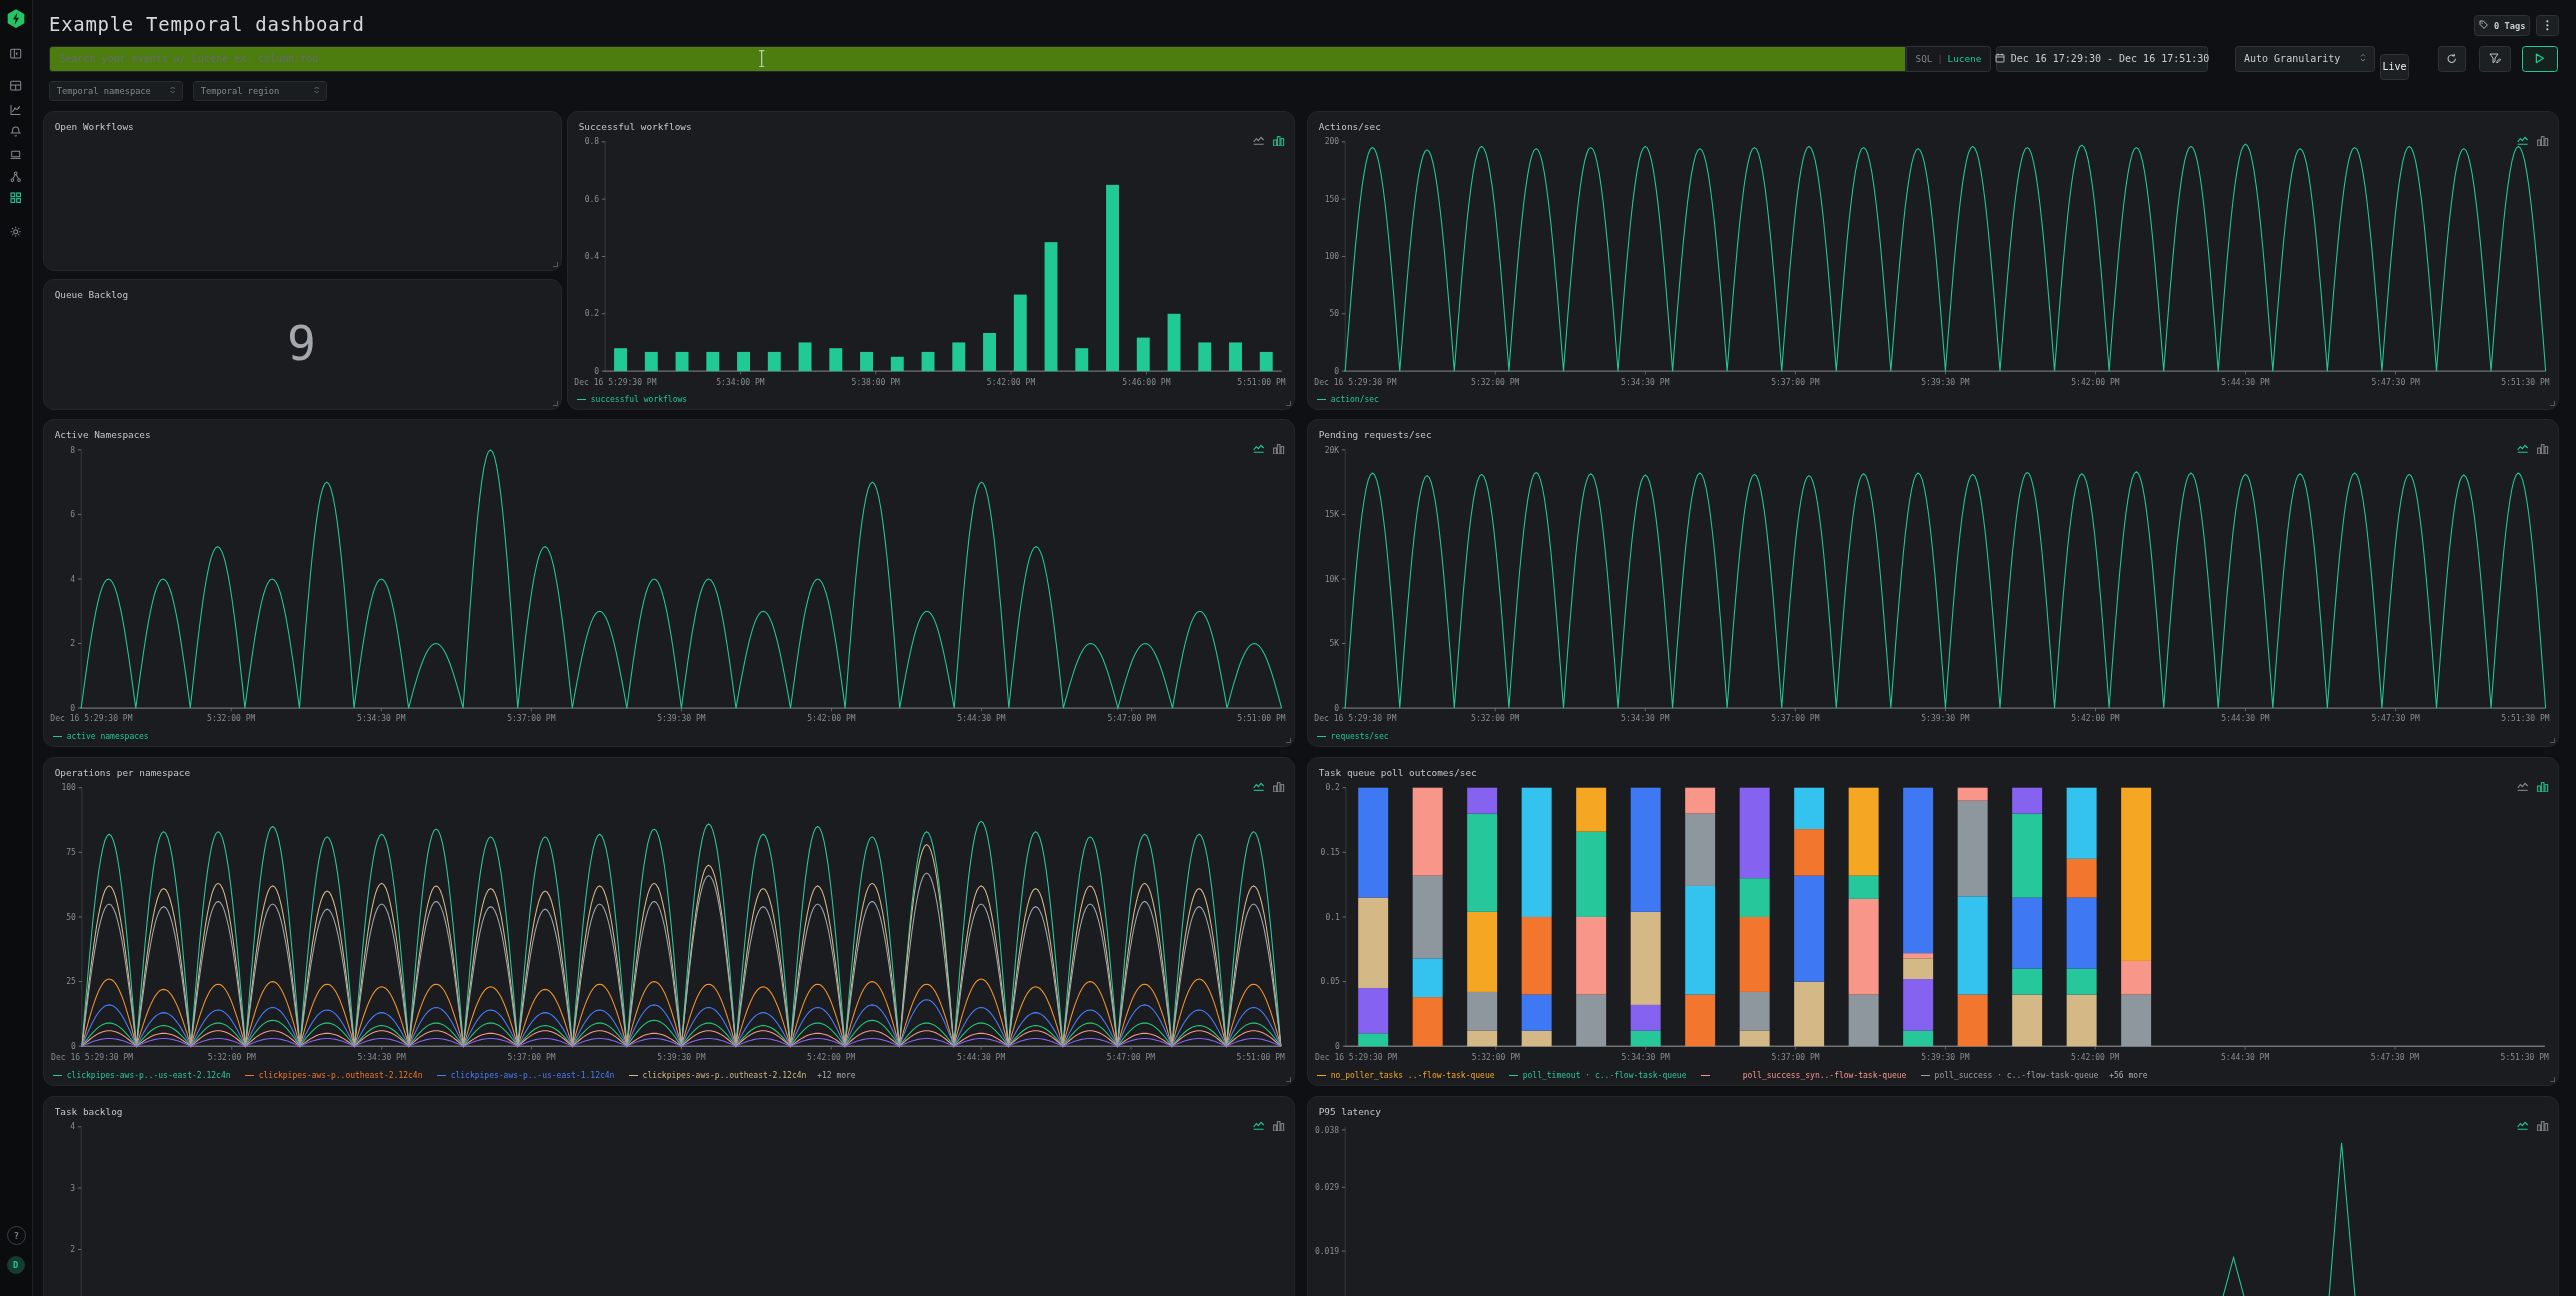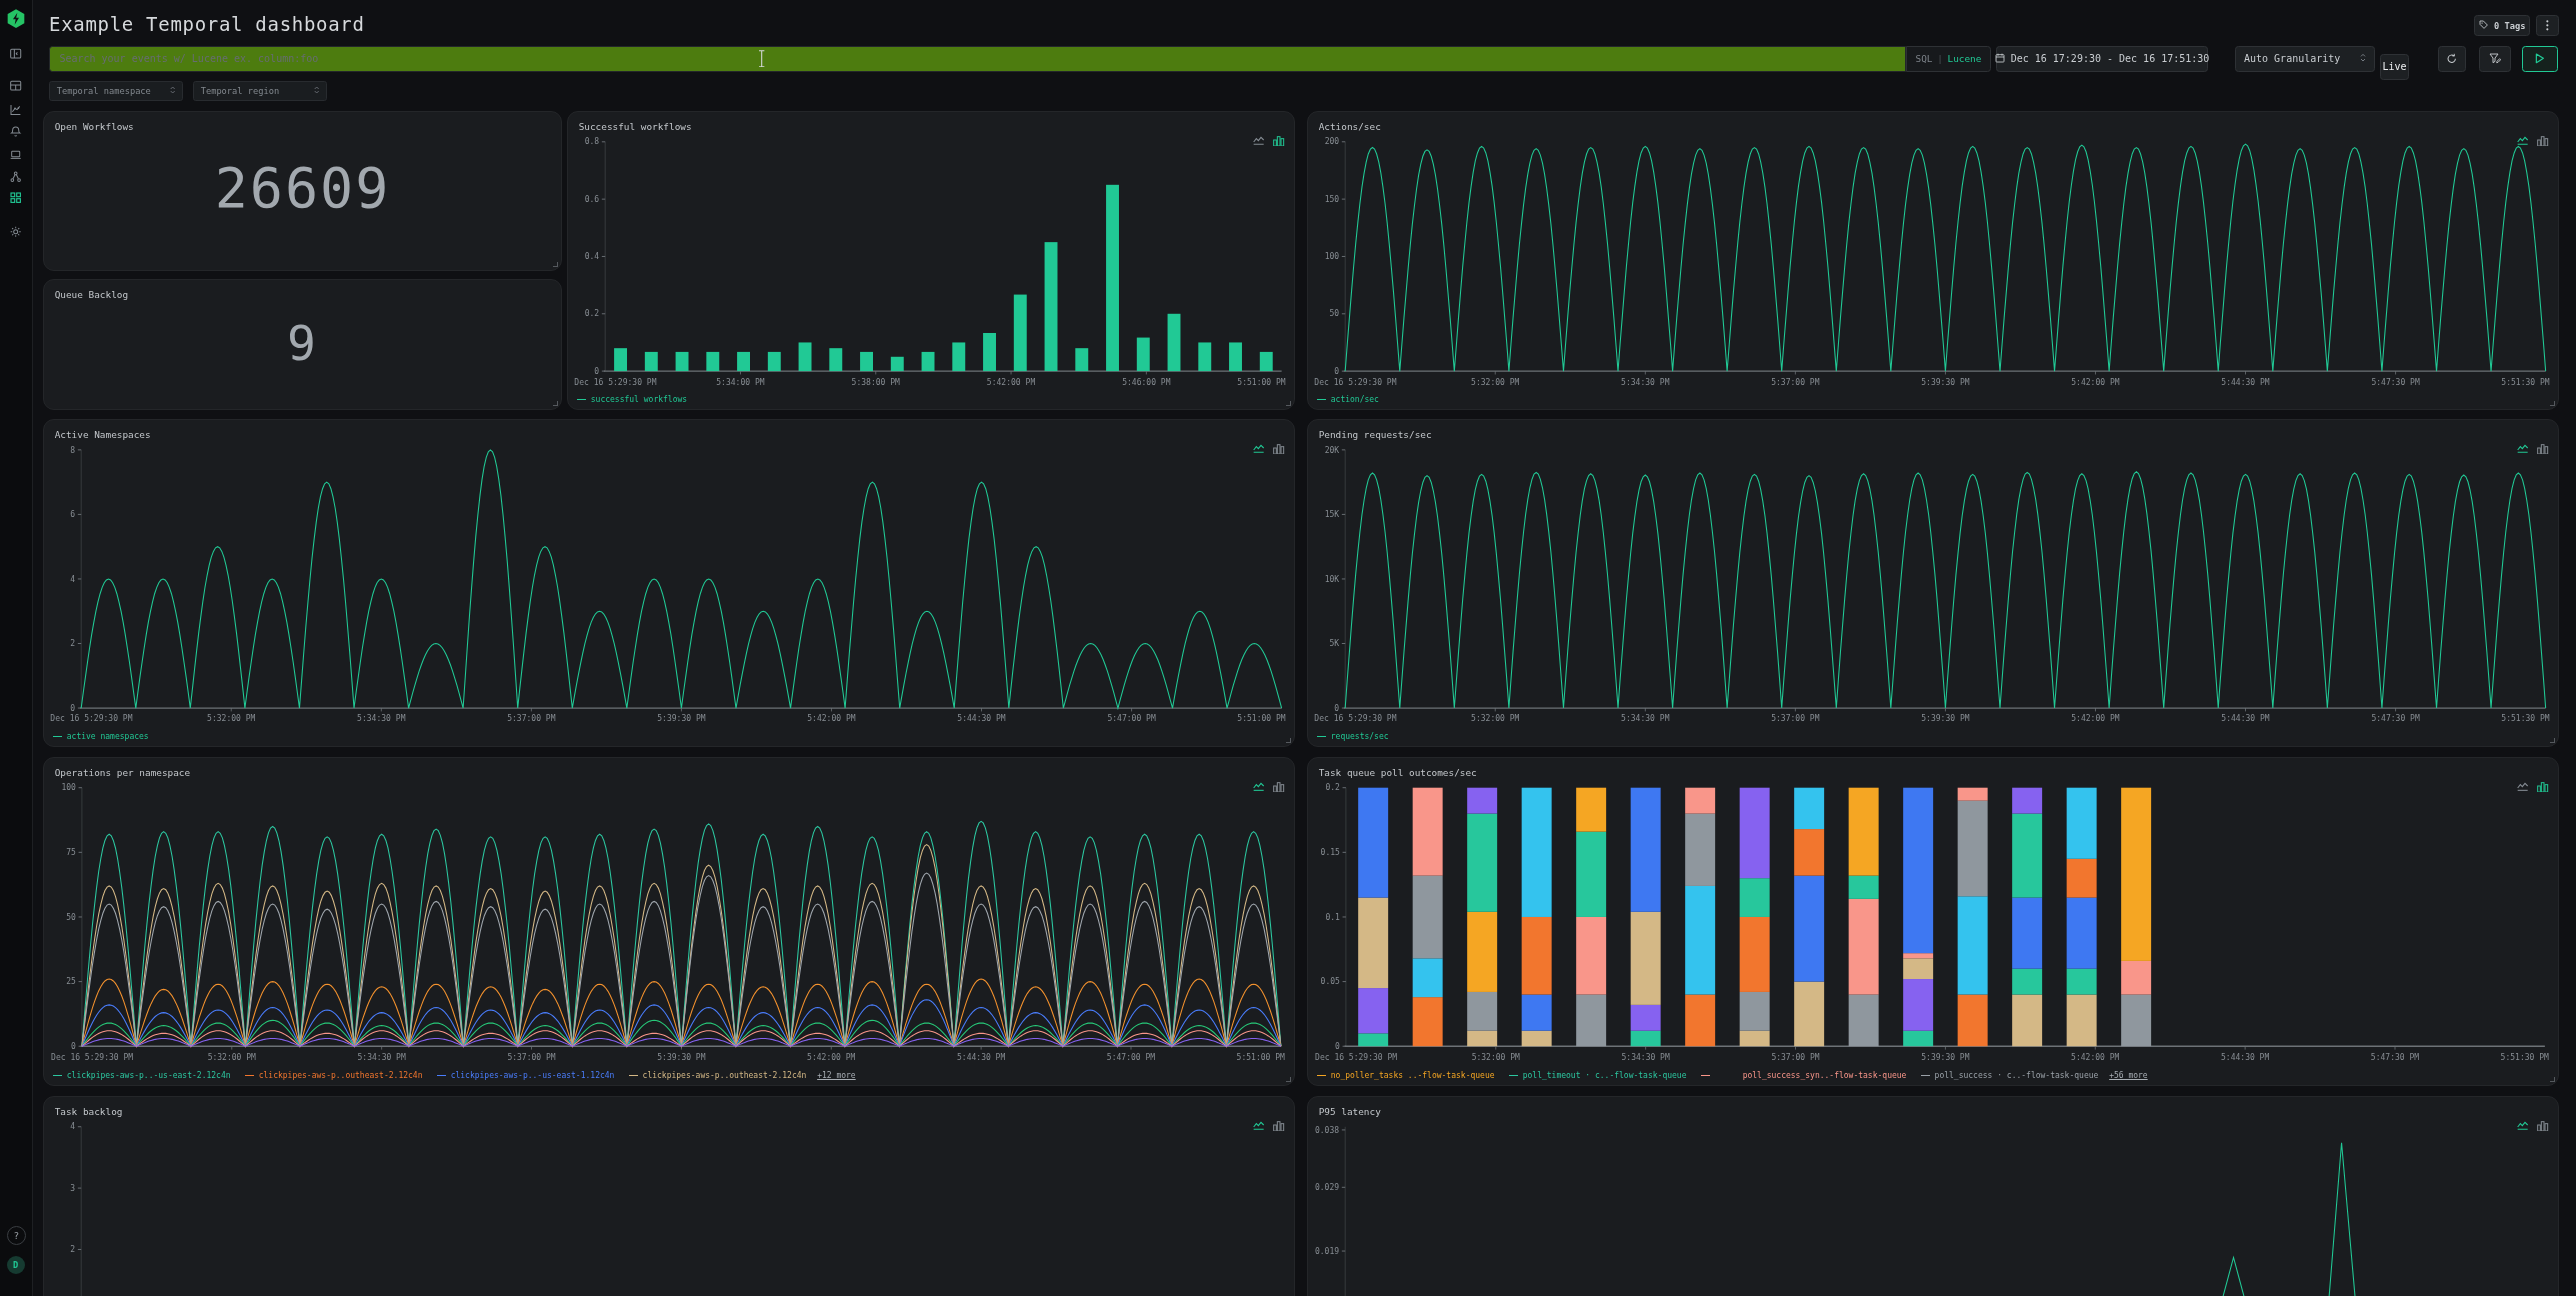--- a/index.html
+++ b/index.html
@@ -40,21 +40,21 @@
   .ibeam{position:absolute;left:757px;top:50px;width:9.4px;height:17.4px;pointer-events:none}
   .panel{position:absolute;background:#1a1c1f;border:0.7px solid #242629;border-radius:11px;box-sizing:border-box;overflow:hidden}
   .p-title{position:absolute;top:8.7px;left:10.7px;font-size:9.4px;color:#c3c7cb;white-space:nowrap}
   .p-actions{position:absolute;top:24px;right:9.4px;display:flex;gap:8px;align-items:center;z-index:3}
   .p-actions svg{display:block}
   .chart{position:absolute;left:5.4px;right:6.7px;top:23px;bottom:20px}
   .chart-tall{position:absolute;left:5.4px;right:6.7px;top:23px;height:271px}
   .legend{position:absolute;left:9.4px;bottom:4.7px;display:flex;gap:14.8px;font-size:8px;align-items:center;white-space:nowrap}
   .legend .li{display:flex;align-items:center;gap:4.7px}
   .legend .dash{width:8.7px;height:1.3px;display:inline-block}
-  .legend .more{color:#a7adb3;text-decoration:underline;margin-left:-4px}
+  .legend .more{color:#a7adb3;margin-left:-4px}
   .resize{position:absolute;right:2.7px;bottom:2.7px;width:4.7px;height:4.7px;border-right:1.3px solid #55595e;border-bottom:1.3px solid #55595e}
   .stat-value{position:absolute;left:0;right:0;top:50%;transform:translateY(-54%);text-align:center;
        color:#a2a8ae;font-weight:300;letter-spacing:2px}
   .stat-lg{font-size:55px}.stat-md{font-size:48px}
   svg text{font-family:"DejaVu Sans Mono",monospace}
 </style>
 </head>
 <body>
 
 <div class="sidebar">
@@ -200,21 +200,20 @@
 <div class="chip chip-region">
   <span>Temporal region</span>
   <span><svg width="5.4" height="8" viewBox="0 0 8 12" fill="none" stroke="#6f757b" stroke-width="1.3">
         <path d="M1 4.5 L4 1.5 L7 4.5"></path>
         <path d="M1 7.5 L4 10.5 L7 7.5"></path>
       </svg></span>
 </div>
 
 <div class="panel" style="left:43px;top:111px;width:519px;height:160px">
   <div class="p-title">Open Workflows</div>
-  <div class="stat-value stat-lg">26609</div>
   <div class="resize"></div>
 </div>
 
 <div class="panel" style="left:43px;top:279px;width:519px;height:131px">
   <div class="p-title">Queue Backlog</div>
   <div class="stat-value stat-md">9</div>
   <div class="resize"></div>
 </div>
 
 <div class="panel" style="left:567px;top:111px;width:728px;height:299px">

